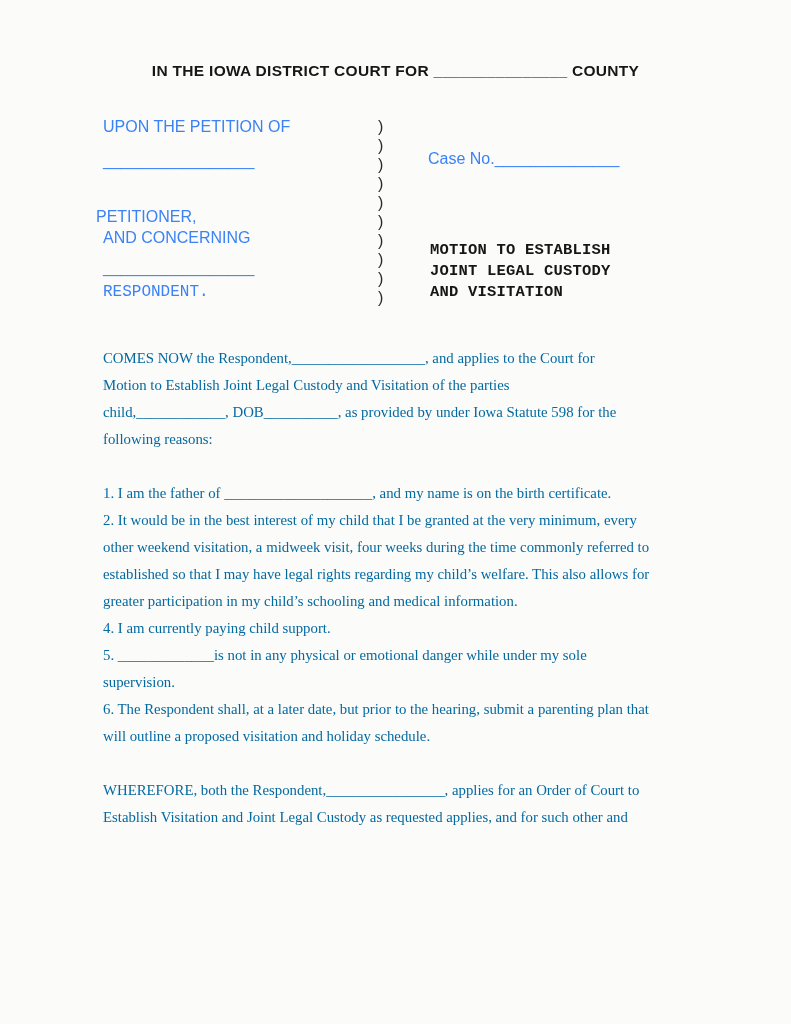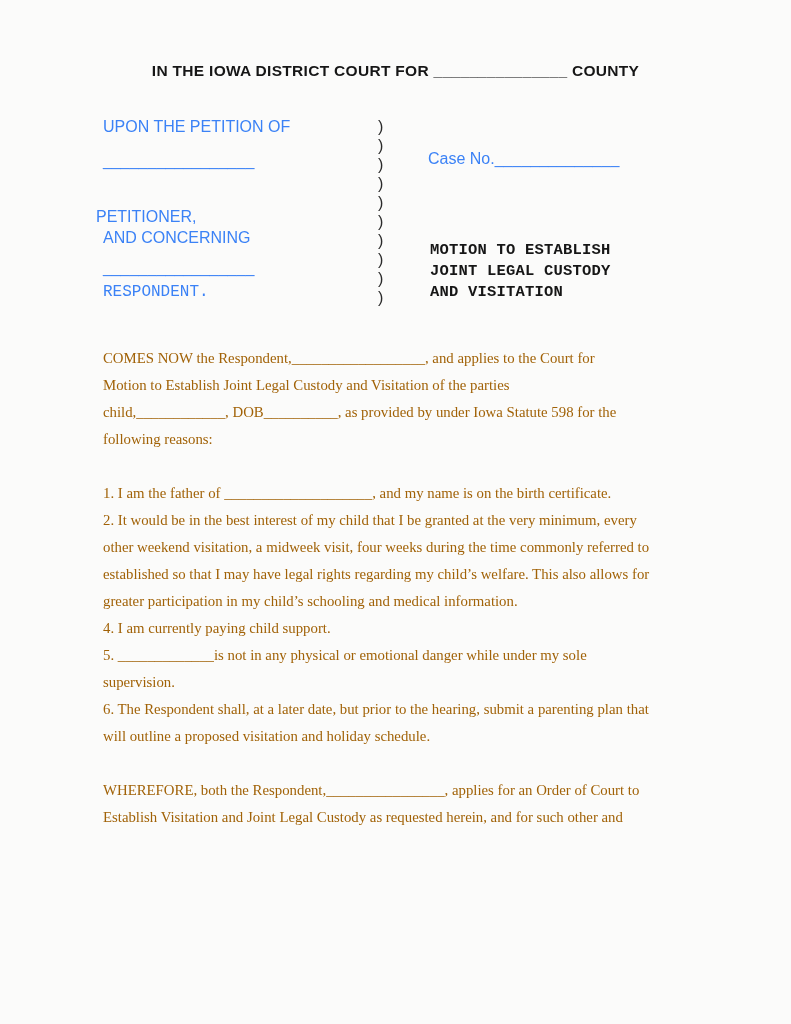--- a/index.html
+++ b/index.html
@@ -54,21 +54,21 @@
     color: #161616;
     white-space: pre;
   }
   .body-text {
     position: absolute;
     left: 103px;
     top: 345px;
     width: 620px;
     font-family: "Liberation Serif", serif;
     font-size: 14.8px;
-    color: #a16207;
+    color: #0369a1;
   }
   .body-line {
     height: 27px;
     line-height: 27px;
     white-space: pre;
   }
 </style>
 </head>
 <body>
 
@@ -112,16 +112,16 @@
       <div class="body-line">other weekend visitation, a midweek visit, four weeks during the time commonly referred to</div>
       <div class="body-line">established so that I may have legal rights regarding my child’s welfare. This also allows for</div>
       <div class="body-line">greater participation in my child’s schooling and medical information.</div>
       <div class="body-line">4. I am currently paying child support.</div>
       <div class="body-line">5. _____________is not in any physical or emotional danger while under my sole</div>
       <div class="body-line">supervision.</div>
       <div class="body-line">6. The Respondent shall, at a later date, but prior to the hearing, submit a parenting plan that</div>
       <div class="body-line">will outline a proposed visitation and holiday schedule.</div>
       <div class="body-line"></div>
       <div class="body-line">WHEREFORE, both the Respondent,________________, applies for an Order of Court to</div>
-      <div class="body-line">Establish Visitation and Joint Legal Custody as requested herein, and for such other and</div>
+      <div class="body-line">Establish Visitation and Joint Legal Custody as requested applies, and for such other and</div>
     </div>
 
 </div>
 
 </body></html>

